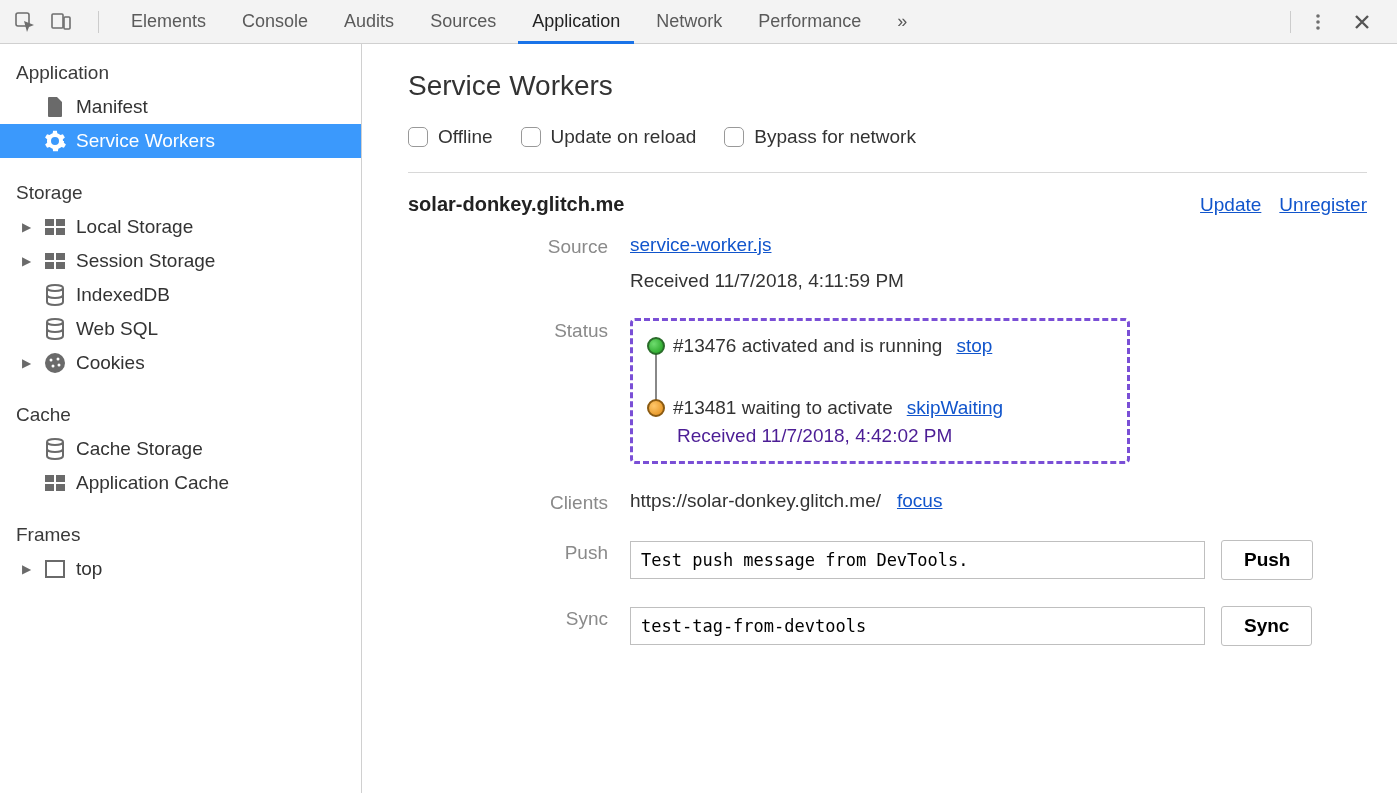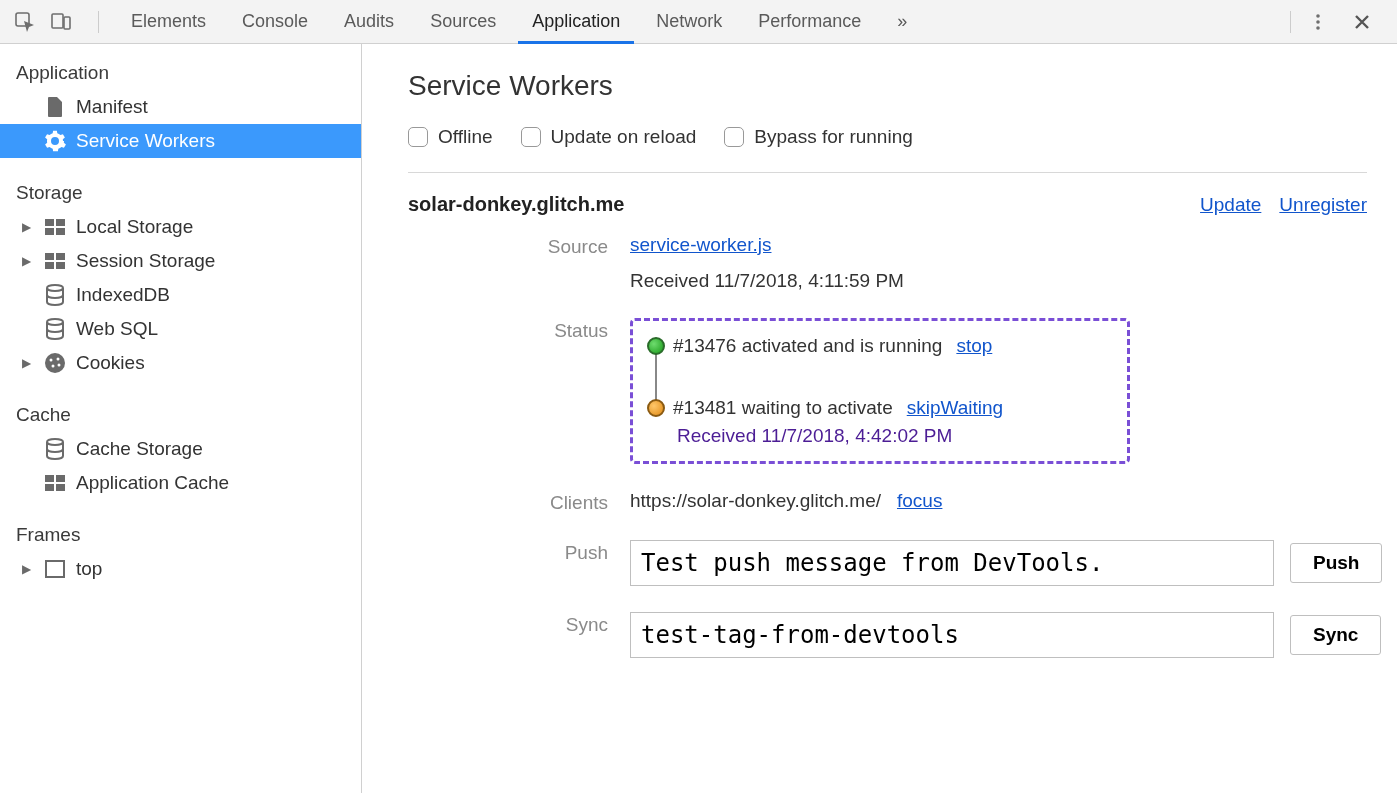--- a/index.html
+++ b/index.html
@@ -34,21 +34,21 @@
 .val { font-size: 19px; color: #333; }
 .status-box { border: 3px dashed #7a4fd6; border-radius: 5px; padding: 14px 18px 14px 14px; width: 500px; position: relative; }
 .status-line { display: flex; align-items: center; gap: 8px; margin-bottom: 14px; position: relative; }
 .status-line:last-child { margin-bottom: 0; }
 .dot { width: 18px; height: 18px; border-radius: 50%; border: 2px solid #555; display: inline-block; flex-shrink: 0; }
 .dot.green { background: radial-gradient(circle at 35% 35%, #6edc6e, #1a9a1a); border-color: #2a6b2a; }
 .dot.orange { background: radial-gradient(circle at 35% 35%, #ffc76a, #e08a15); border-color: #8a5a12; }
 .vline { position: absolute; left: 22px; top: 30px; width: 2px; height: 58px; background: #888; }
 .status-sub { margin-left: 30px; color: #4c1d95; font-size: 19px; }
 .row-inline { display: flex; align-items: center; gap: 16px; }
-input.txt { font-family: "Menlo", "Consolas", monospace; font-size: 24px; padding: 8px 10px; border: 1px solid #bfbfbf; width: 644px; background: #fff; }
+input.txt { font-family: "Menlo", "Consolas", monospace; font-size: 17px; padding: 8px 10px; border: 1px solid #bfbfbf; width: 575px; background: #fff; }
 button.btn { font-size: 19px; padding: 8px 22px; border: 1px solid #bfbfbf; background: #fff; cursor: pointer; border-radius: 3px; font-weight: 600; }
 svg { display: block; }
 </style>
 </head>
 <body>
 
 <div class="toolbar">
   <div class="tb-icon">
     <svg width="22" height="22" viewBox="0 0 22 22" fill="none" stroke="#6e6e6e" stroke-width="1.6">
         <rect x="2" y="2" width="13" height="13" rx="2"></rect>
@@ -212,21 +212,21 @@
       <label class="chk">
           <span class="chkbox"></span>
           <span>Offline</span>
         </label>
       <label class="chk">
           <span class="chkbox"></span>
           <span>Update on reload</span>
         </label>
       <label class="chk">
           <span class="chkbox"></span>
-          <span>Bypass for running</span>
+          <span>Bypass for network</span>
         </label>
     </div>
 
     <div class="origin-row">
       <div class="origin">solar-donkey.glitch.me</div>
       <div class="origin-actions">
         <span class="lnk">Update</span>
         <span class="lnk">Unregister</span>
       </div>
     </div>

